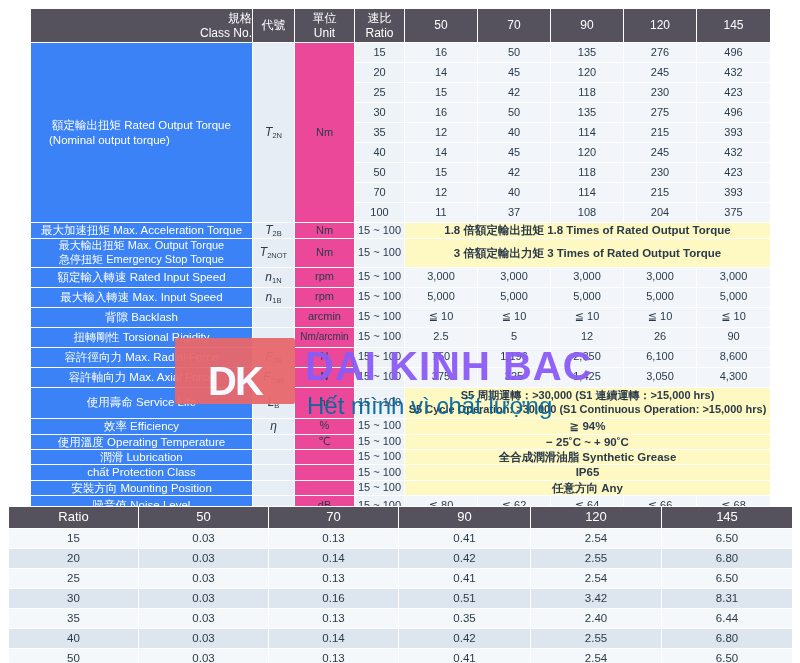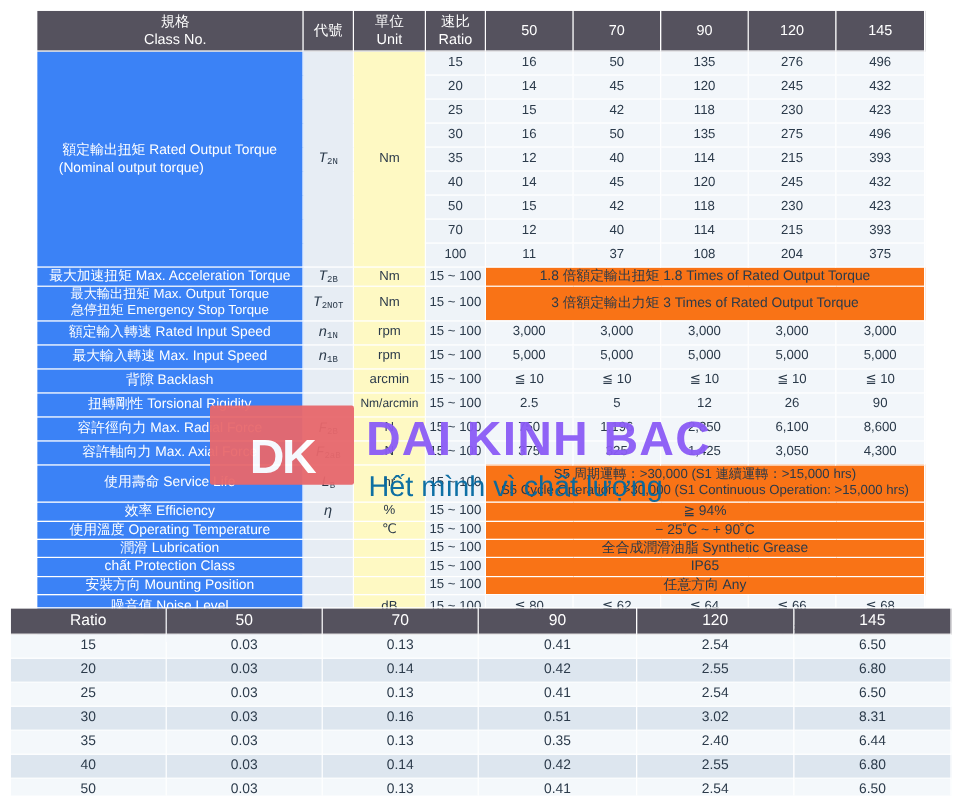--- a/index.html
+++ b/index.html
@@ -83,24 +83,24 @@
   }
   .namecell.big{
     text-align:center;
     vertical-align:middle;
     padding:0 18px;
   }
   .namecell .sub{display:block;text-align:left;}
 
   
   .cell{background:#f2f6fa;height:19px;font-size:11px;color:#2b3a4a;}
-  .sym{background:#e7edf4;font-family:Liberation Mono, monospace;font-style:italic;font-size:12px;}
-  .unit{background:#fef9c3;font-size:11px;}
+  .sym{background:#e7edf4;font-family:Liberation Sans, sans-serif;font-style:italic;font-size:12px;}
+  .unit{background:#ec4899;font-size:11px;}
   .ratio{background:#eef3f8;font-size:11px;}
-  .span-text{background:#f97316;font-size:11.5px;}
+  .span-text{background:#fef9c3;font-size:11.5px;font-weight:bold;}
   .twoline{line-height:1.25;font-size:11px;}
 
   sub{font-size:7.5px;font-style:normal;vertical-align:baseline;position:relative;top:2px;}
   .nonital{font-style:normal;}
 
   
   .t2 .rcell{background:#f4f8fb;height:19px;font-size:11.5px;}
   .t2 .rcell.alt{background:#dde6ef;}
 </style>
 </head>
@@ -123,21 +123,21 @@
       <col style="width:60px">
       <col style="width:50px">
       <col style="width:73px">
       <col style="width:73px">
       <col style="width:73px">
       <col style="width:73px">
       <col style="width:74px">
     </colgroup>
     <thead>
       <tr>
-        <th class="hdr hdr-2line" style="text-align:center;padding-left:9px;">
+        <th class="hdr hdr-2line" style="text-align:right;padding-left:9px;">
           <div>規格</div>
           <div>Class No.</div>
         </th>
         <th class="hdr">代號</th>
         <th class="hdr hdr-2line">
           <div>單位</div>
           <div>Unit</div>
         </th>
         <th class="hdr hdr-2line">
           <div>速比</div>
@@ -495,21 +495,21 @@
         <td class="rcell">0.13</td>
         <td class="rcell">0.41</td>
         <td class="rcell">2.54</td>
         <td class="rcell">6.50</td>
       </tr>
       <tr>
         <td class="rcell alt">30</td>
         <td class="rcell alt">0.03</td>
         <td class="rcell alt">0.16</td>
         <td class="rcell alt">0.51</td>
-        <td class="rcell alt">3.02</td>
+        <td class="rcell alt">3.42</td>
         <td class="rcell alt">8.31</td>
       </tr>
       <tr>
         <td class="rcell">35</td>
         <td class="rcell">0.03</td>
         <td class="rcell">0.13</td>
         <td class="rcell">0.35</td>
         <td class="rcell">2.40</td>
         <td class="rcell">6.44</td>
       </tr>

